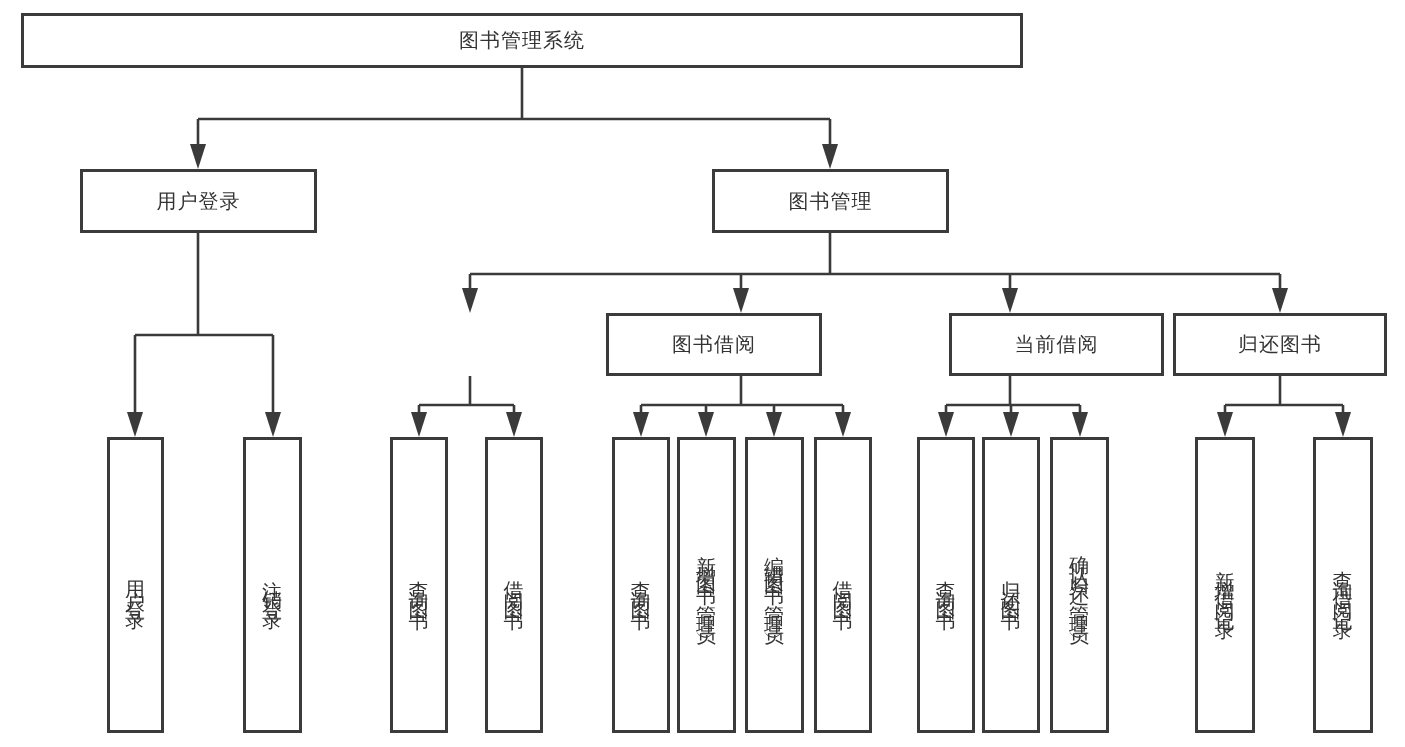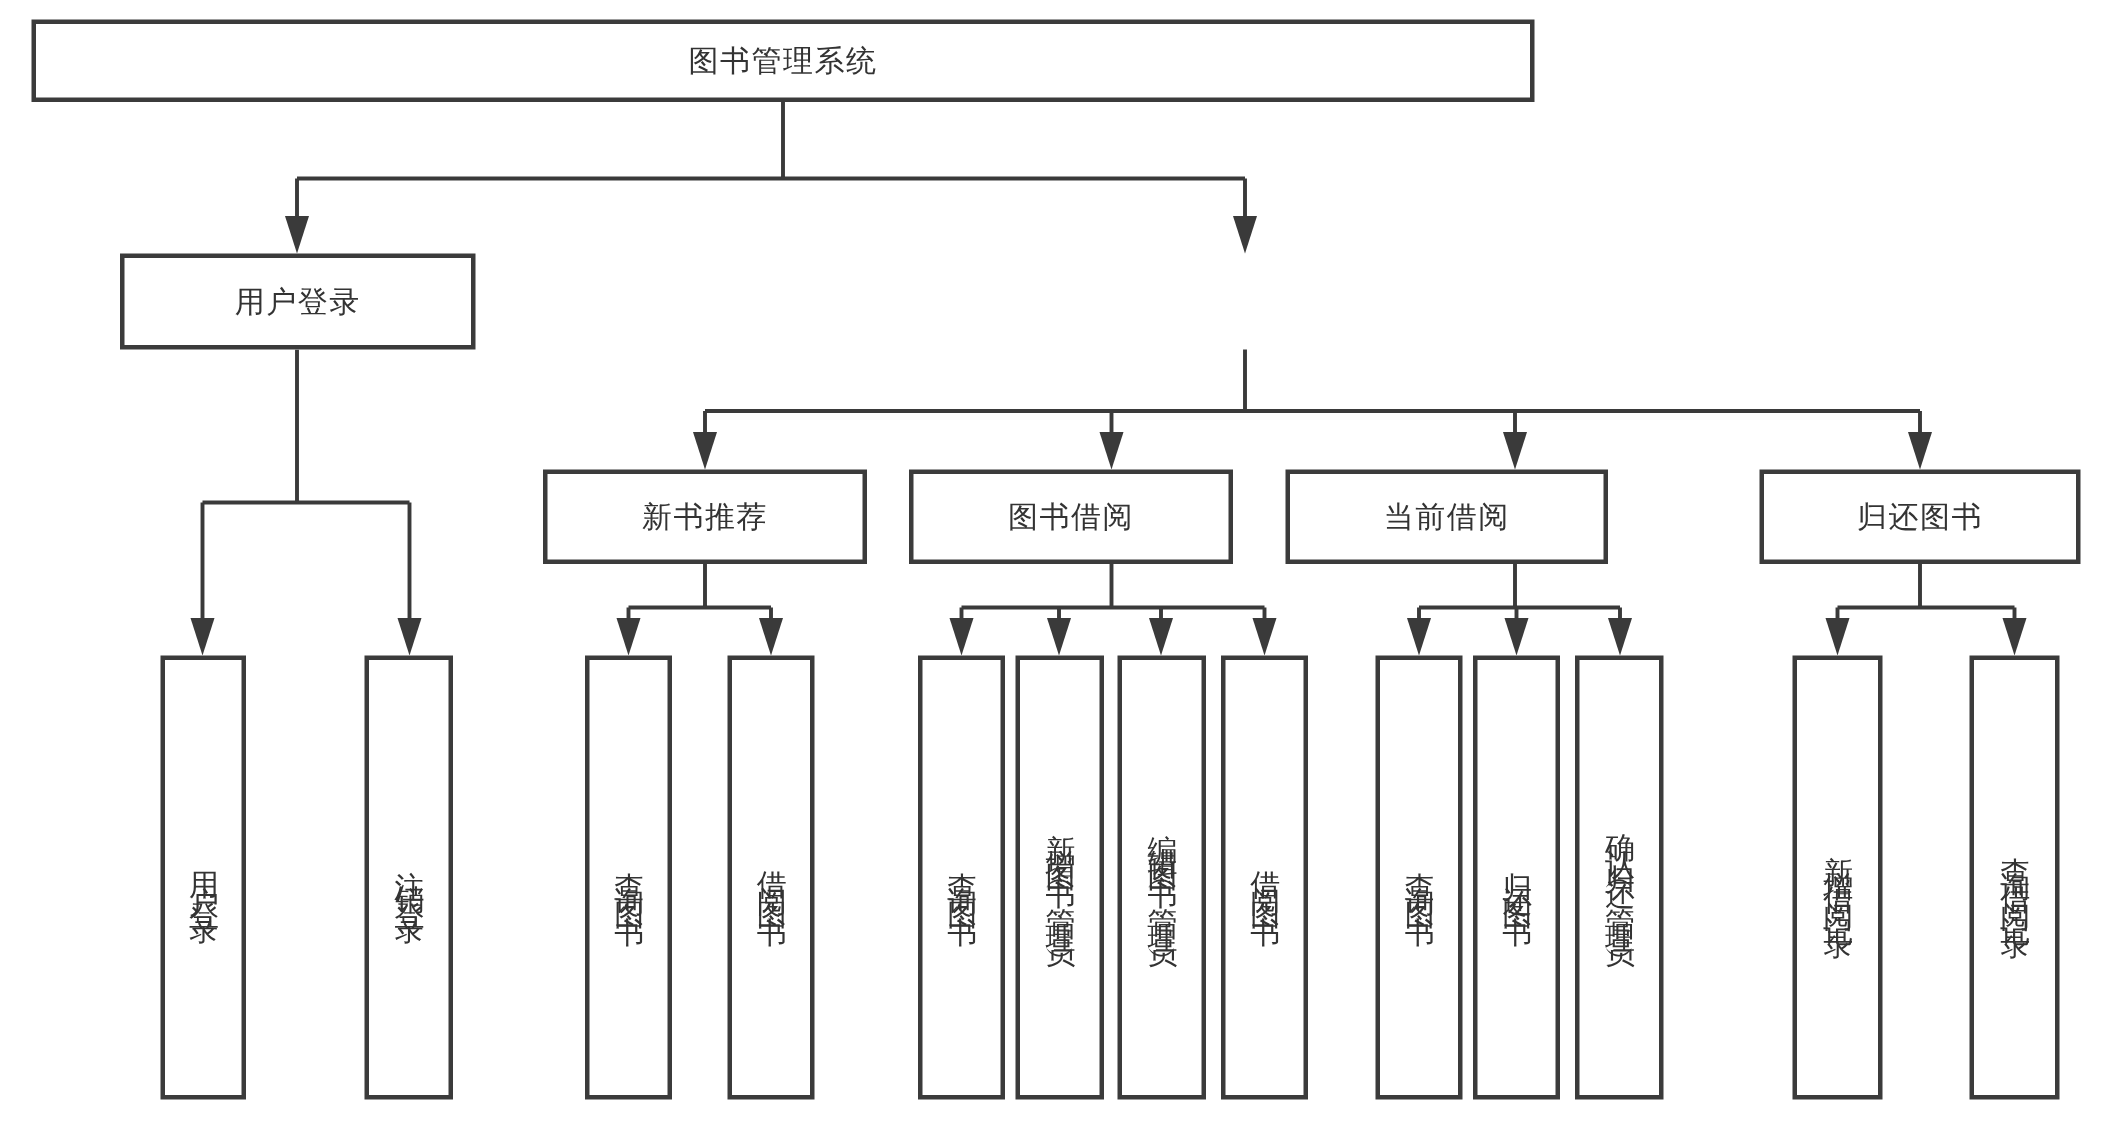--- a/index.html
+++ b/index.html
@@ -65,28 +65,28 @@
     </g>
   </svg>
 
   <div class="box" style="left:21px;top:13px;width:1002px;height:55px">
     <span class="htext">图书管理系统</span>
   </div>
 
   <div class="box" style="left:80px;top:169px;width:237px;height:64px">
     <span class="htext">用户登录</span>
   </div>
+  <div class="box" style="left:712px;top:169px;width:237px;height:64px">
+    <span class="htext">图书管理</span>
+  </div>
 
-  <div class="box" style="left:362px;top:313px;width:216px;height:63px">
-    <span class="htext">新书推荐</span>
-  </div>
   <div class="box" style="left:606px;top:313px;width:216px;height:63px">
     <span class="htext">图书借阅</span>
   </div>
-  <div class="box" style="left:857px;top:313px;width:215px;height:63px">
+  <div class="box" style="left:949px;top:313px;width:215px;height:63px">
     <span class="htext">当前借阅</span>
   </div>
   <div class="box" style="left:1173px;top:313px;width:214px;height:63px">
     <span class="htext">归还图书</span>
   </div>
 
   <div class="box" style="left:107px;top:437px;width:57px;height:296px">
     <span class="vtext">用户登录</span>
   </div>
   <div class="box" style="left:243px;top:437px;width:59px;height:296px">

